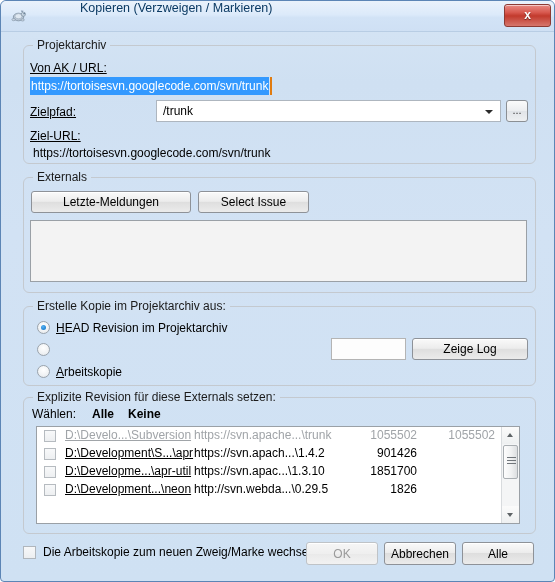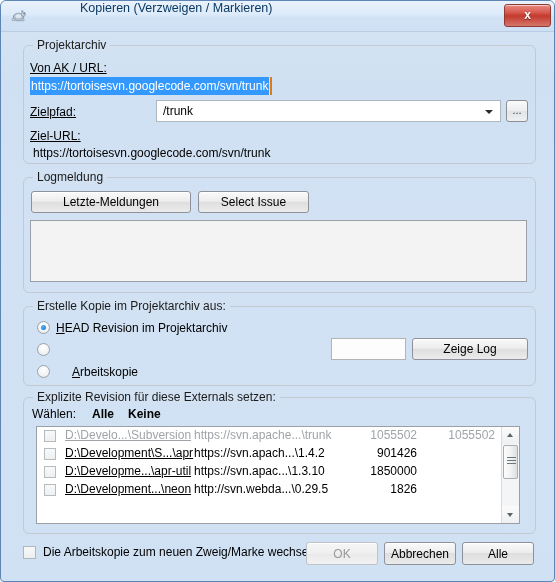--- a/index.html
+++ b/index.html
@@ -254,21 +254,21 @@
   </div>
 
   <div id="browse-btn">
     <span class="dots">...</span>
   </div>
 
   <span class="lbl u" style="left:29px; top:128px;">Ziel-URL:</span>
   <span class="lbl" style="left:32px; top:145px;">https://tortoisesvn.googlecode.com/svn/trunk</span>
 
   <div class="group" style="left:22px; top:176px; width:511px; height:114px;">
-    <span class="legend">Logmeldung</span>
+    <span class="legend">Externals</span>
   </div>
 
   <div class="btn" style="left:197px; top:190px; width:111px; height:22px; line-height:21px;">
     <span>Select Issue</span>
   </div>
   <div class="btn" style="left:30px; top:190px; width:160px; height:22px; line-height:21px;">
     <span>Letzte-Meldungen</span>
   </div>
 
   <div id="logtext">
@@ -278,21 +278,21 @@
   <div class="group" style="left:22px; top:305px; width:511px; height:78px;">
     <span class="legend">Erstelle Kopie im Projektarchiv aus:</span>
   </div>
 
   <div class="radio checked" style="left:36px; top:320px;"></div>
   <span class="lbl" style="left:55px; top:320px;"><u>H</u>EAD Revision im Projektarchiv</span>
 
   <div class="radio" style="left:36px; top:342px;"></div>
 
   <div class="radio" style="left:36px; top:364px;"></div>
-  <span class="lbl" style="left:71px; top:364px;"><u>A</u>rbeitskopie</span>
+  <span class="lbl" style="left:55px; top:364px;"><u>A</u>rbeitskopie</span>
 
   <div class="textbox" style="left:330px; top:337px; width:75px; height:22px;">
     <span class="val"></span>
   </div>
   <div class="btn" style="left:411px; top:337px; width:116px; height:22px; line-height:21px;">
     <span>Zeige Log</span>
   </div>
 
   <div class="group" style="left:22px; top:396px; width:511px; height:135px;">
     <span class="legend">Explizite Revision für diese Externals setzen:</span>
@@ -315,21 +315,21 @@
       <span class="cb"></span>
       <span class="c-path">D:\Development\S...\apr</span>
       <span class="c-url">https://svn.apach...\1.4.2</span>
       <span class="c-rev">901426</span>
       <span class="c-fix"></span>
     </div>
     <div class="row">
       <span class="cb"></span>
       <span class="c-path">D:\Developme...\apr-util</span>
       <span class="c-url">https://svn.apac...\1.3.10</span>
-      <span class="c-rev">1850000</span>
+      <span class="c-rev">1851700</span>
       <span class="c-fix"></span>
     </div>
     <div class="row">
       <span class="cb"></span>
       <span class="c-path">D:\Development...\neon</span>
       <span class="c-url">http://svn.webda...\0.29.5</span>
       <span class="c-rev">1826</span>
       <span class="c-fix"></span>
     </div>
 

